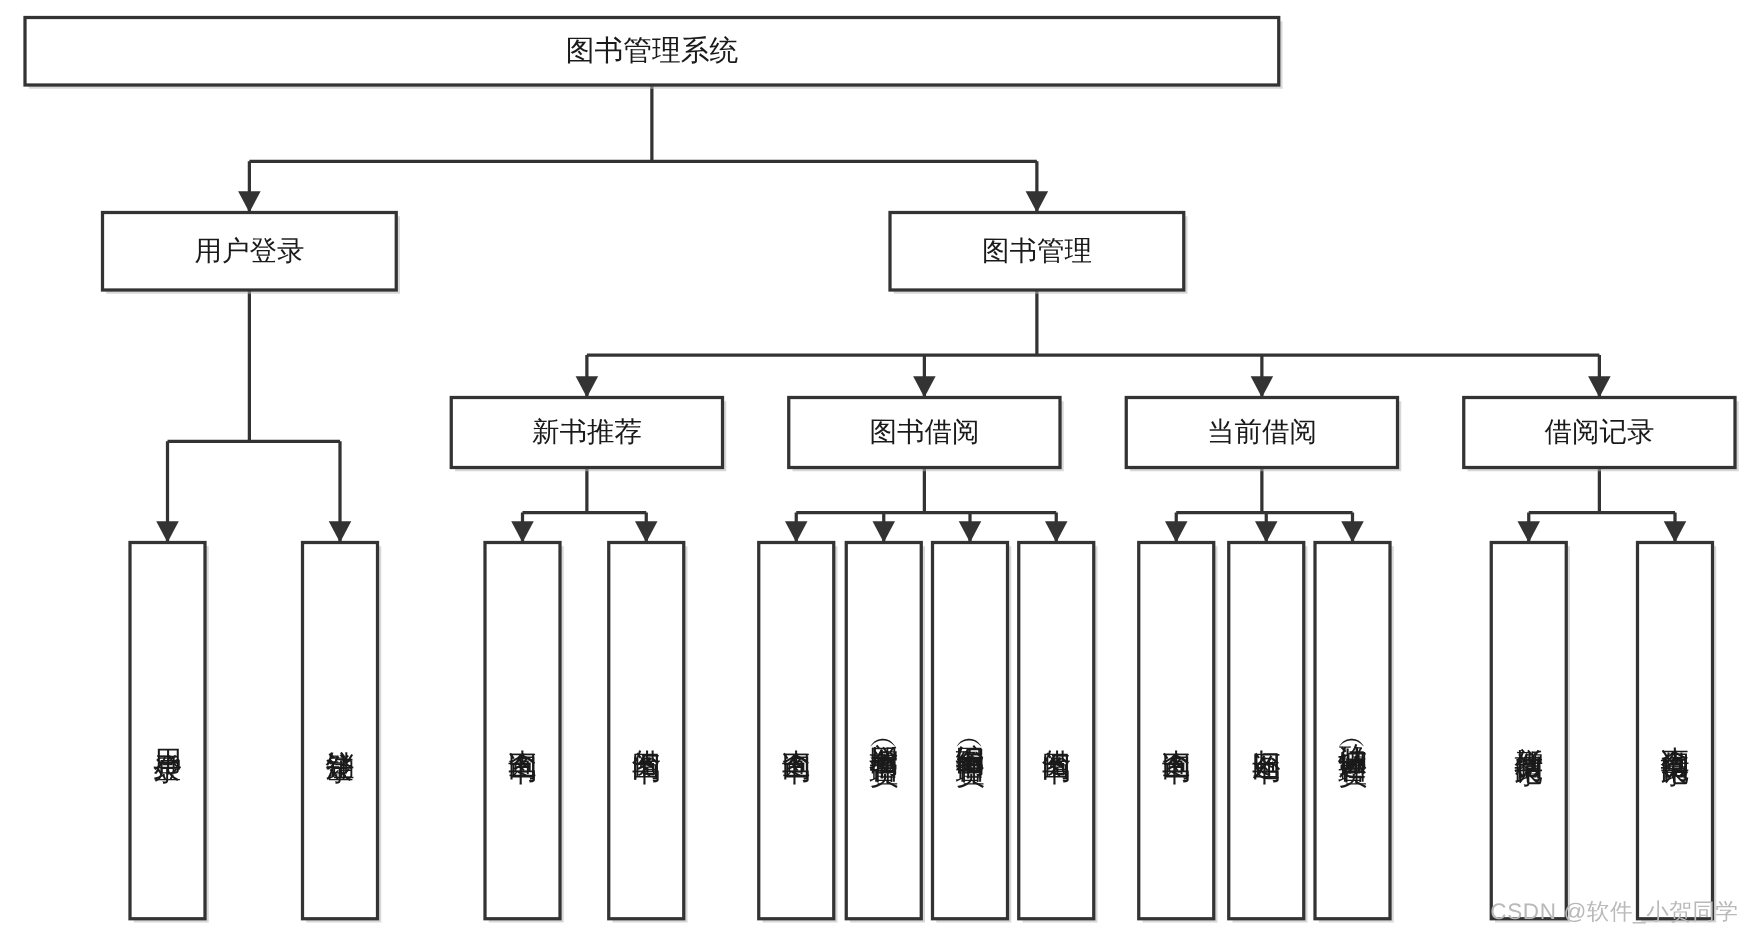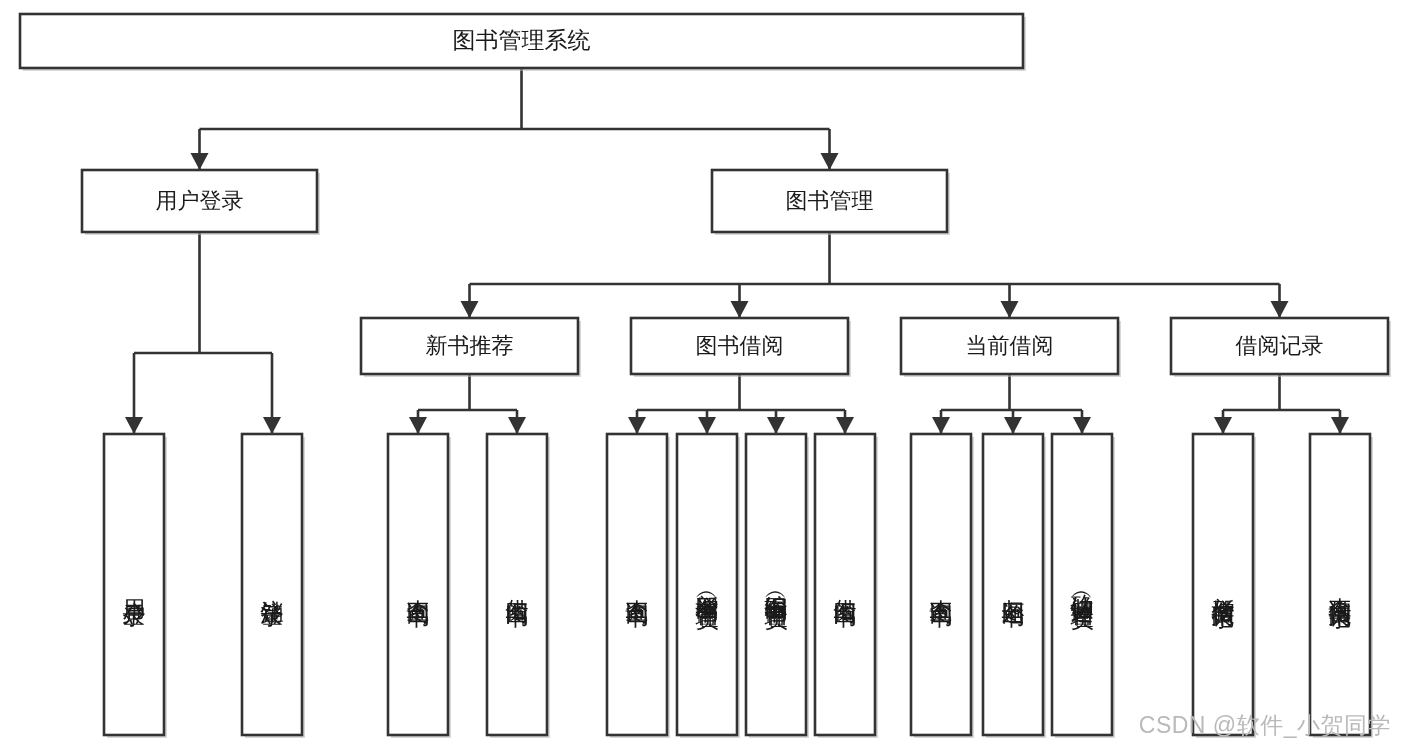--- a/index.html
+++ b/index.html
@@ -74,21 +74,21 @@
     line-height: 1.18;
     letter-spacing: 2px;
     color: #1a1a1a;
     white-space: nowrap;
   }
   .watermark {
     position: absolute;
     right: 14px;
     bottom: 6px;
     font-family: "Liberation Sans", "DejaVu Sans", sans-serif;
-    font-size: 23px;
+    font-size: 18px;
     color: #b9b9b9;
     letter-spacing: 0.5px;
     user-select: none;
   }
 </style>
 </head>
 <body>
 
 <div id="diagram-root">
 

